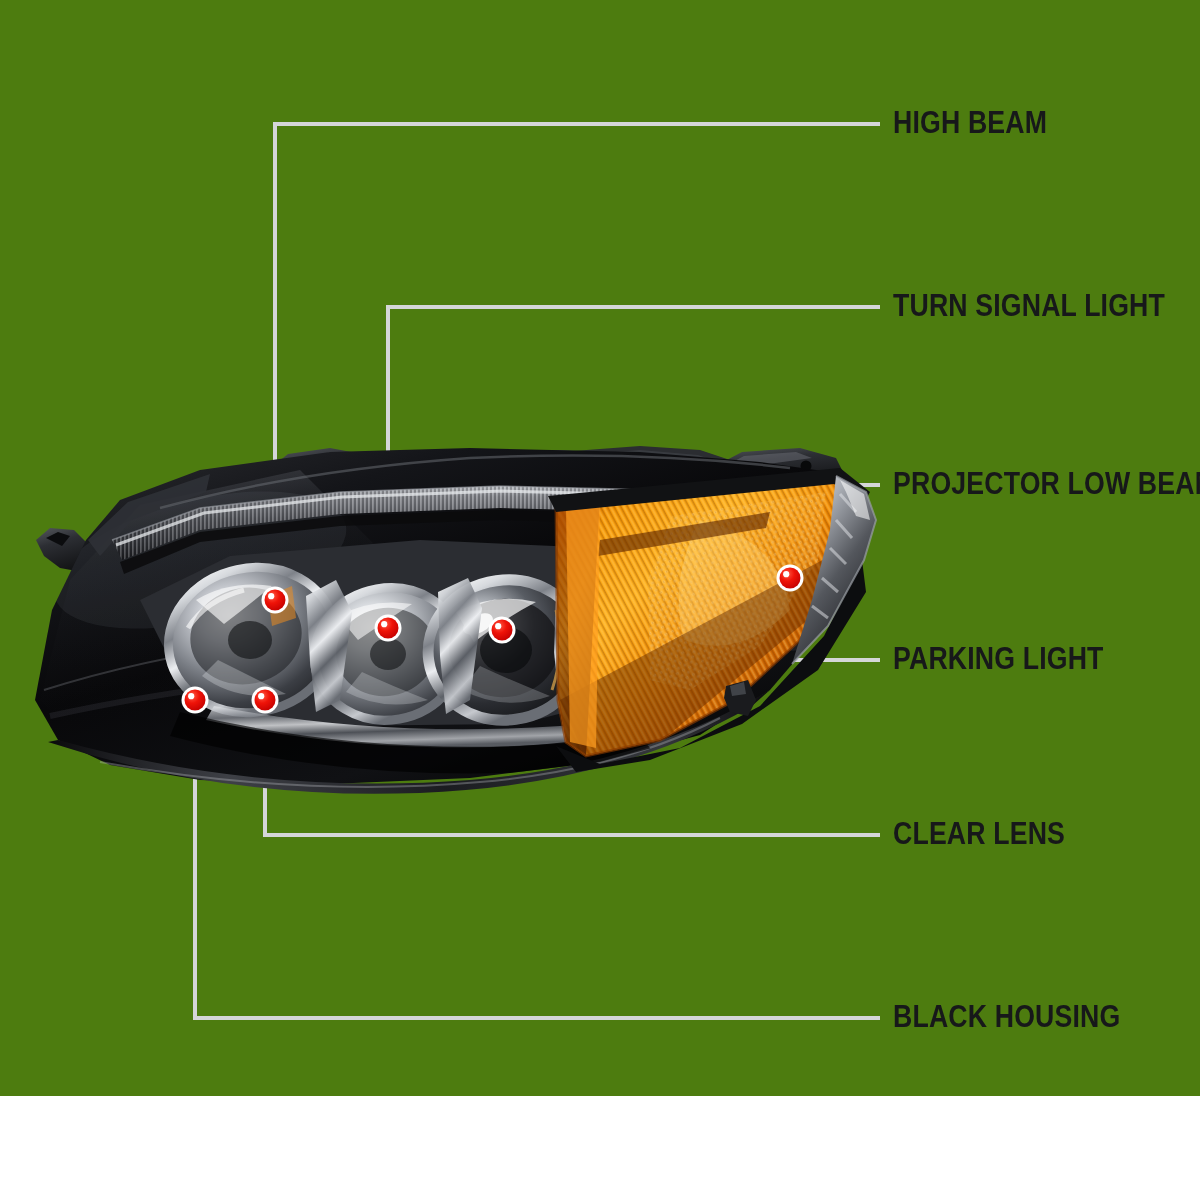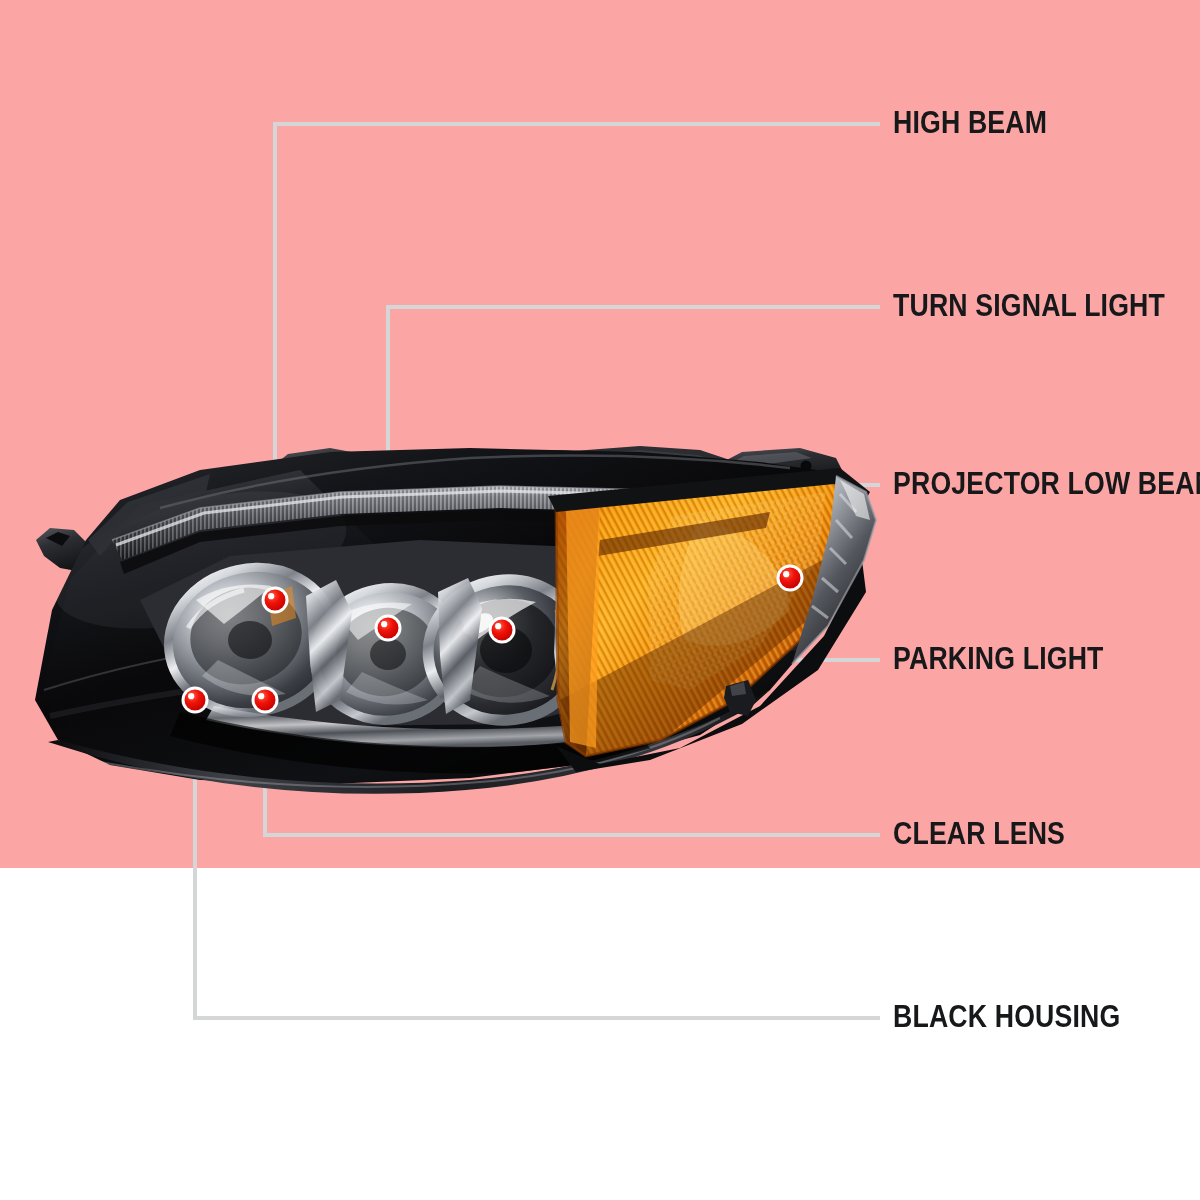--- a/index.html
+++ b/index.html
@@ -2,21 +2,21 @@
 <html><head>
 <meta charset="utf-8">
 <title>Headlight Feature Callout Diagram</title>
 <style>
   html,body{margin:0;padding:0;background:#ffffff;}
   body{
     width:1200px;height:1200px;
     font-family:"Liberation Sans","DejaVu Sans",sans-serif;
     overflow:hidden;position:relative;
   }
-  #stage{position:absolute;left:0;top:0;width:1200px;height:868px;background:#fca5a5;}
+  #stage{position:absolute;left:0;top:0;width:1200px;height:1096px;background:#4d7c0f;}
   svg#art{position:absolute;left:0;top:0;width:1200px;height:1200px;}
   .calloutText{
     position:absolute;
     font-family:"Liberation Sans","DejaVu Sans",sans-serif;
     font-weight:700;
     font-size:31px;
     letter-spacing:0.2px;
     color:#17181a;
     white-space:nowrap;
     transform:scaleX(0.86);

